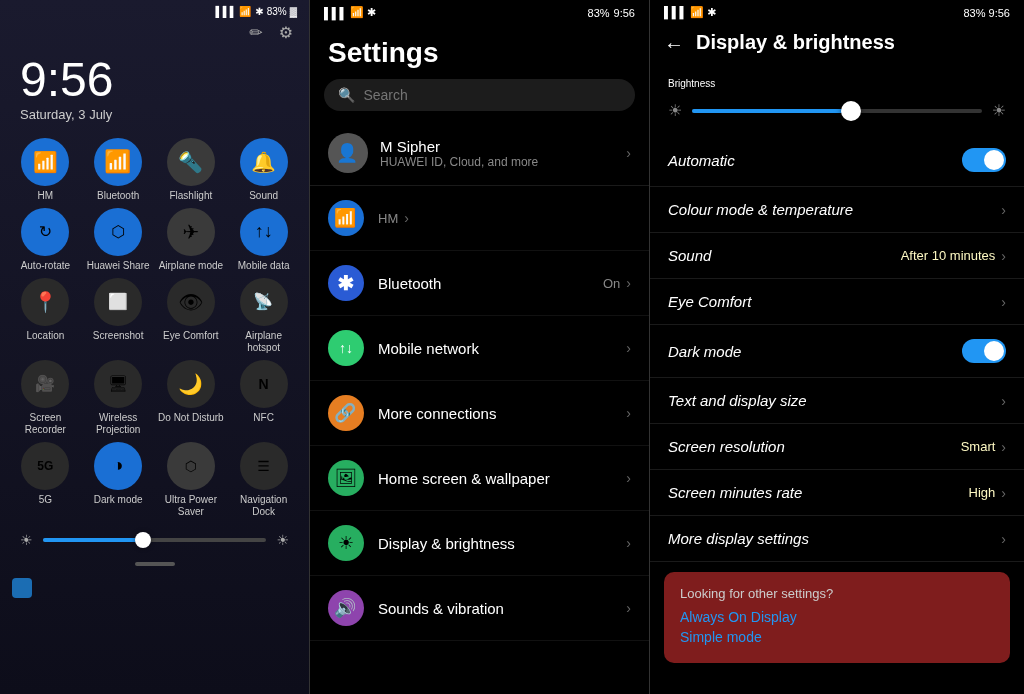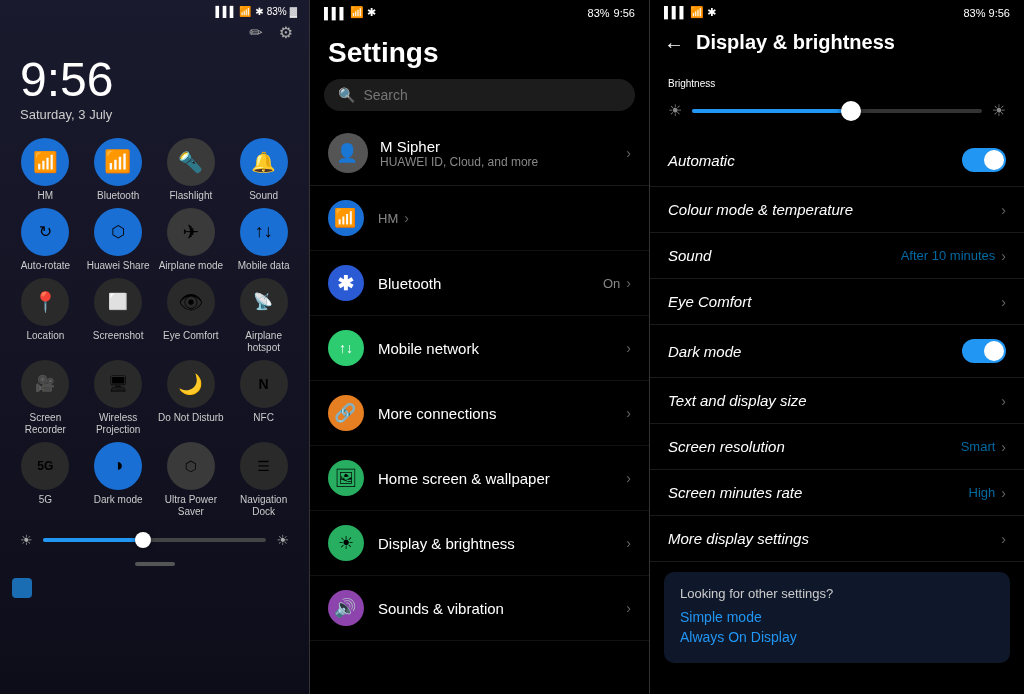--- a/index.html
+++ b/index.html
@@ -327,21 +327,21 @@
     }
 
     .p3-row {
       display: flex;
       align-items: center;
       padding: 14px 18px;
       border-bottom: 1px solid #1a1a1a;
       cursor: pointer;
     }
     .p3-row-label { flex: 1; color: #fff; font-size: 15px; font-style: italic; }
-    .p3-row-val { color: #0369a1; font-size: 13px; margin-right: 6px; text-align: center; }
+    .p3-row-val { color: #fef9c3; font-size: 13px; margin-right: 6px; text-align: center; }
 
     .toggle {
       width: 44px;
       height: 24px;
       border-radius: 12px;
       background: #2196f3;
       position: relative;
       cursor: pointer;
     }
     .toggle-thumb {
@@ -349,21 +349,21 @@
       top: 2px;
       right: 2px;
       width: 20px;
       height: 20px;
       border-radius: 50%;
       background: #fff;
     }
 
     .p3-tip-box {
       margin: 10px 14px;
-      background: #0f172a;
+      background: #7f1d1d;
       border-radius: 10px;
       padding: 14px 16px;
     }
     .p3-tip-title { color: #ccc; font-size: 13px; margin-bottom: 8px; }
     .p3-tip-link { color: #2196f3; font-size: 14px; margin-bottom: 4px; cursor: pointer; display: block; }
   </style>
 </head>
 <body>
 
 <div class="panel1">
@@ -651,16 +651,16 @@
     <span class="chevron">›</span>
   </div>
 
   <div class="p3-row">
     <span class="p3-row-label">More display settings</span>
     <span class="chevron">›</span>
   </div>
 
   <div class="p3-tip-box">
     <div class="p3-tip-title">Looking for other settings?</div>
+    <a class="p3-tip-link">Always On Display</a>
     <a class="p3-tip-link">Simple mode</a>
-    <a class="p3-tip-link">Always On Display</a>
   </div>
 </div>
 
 </body></html>

